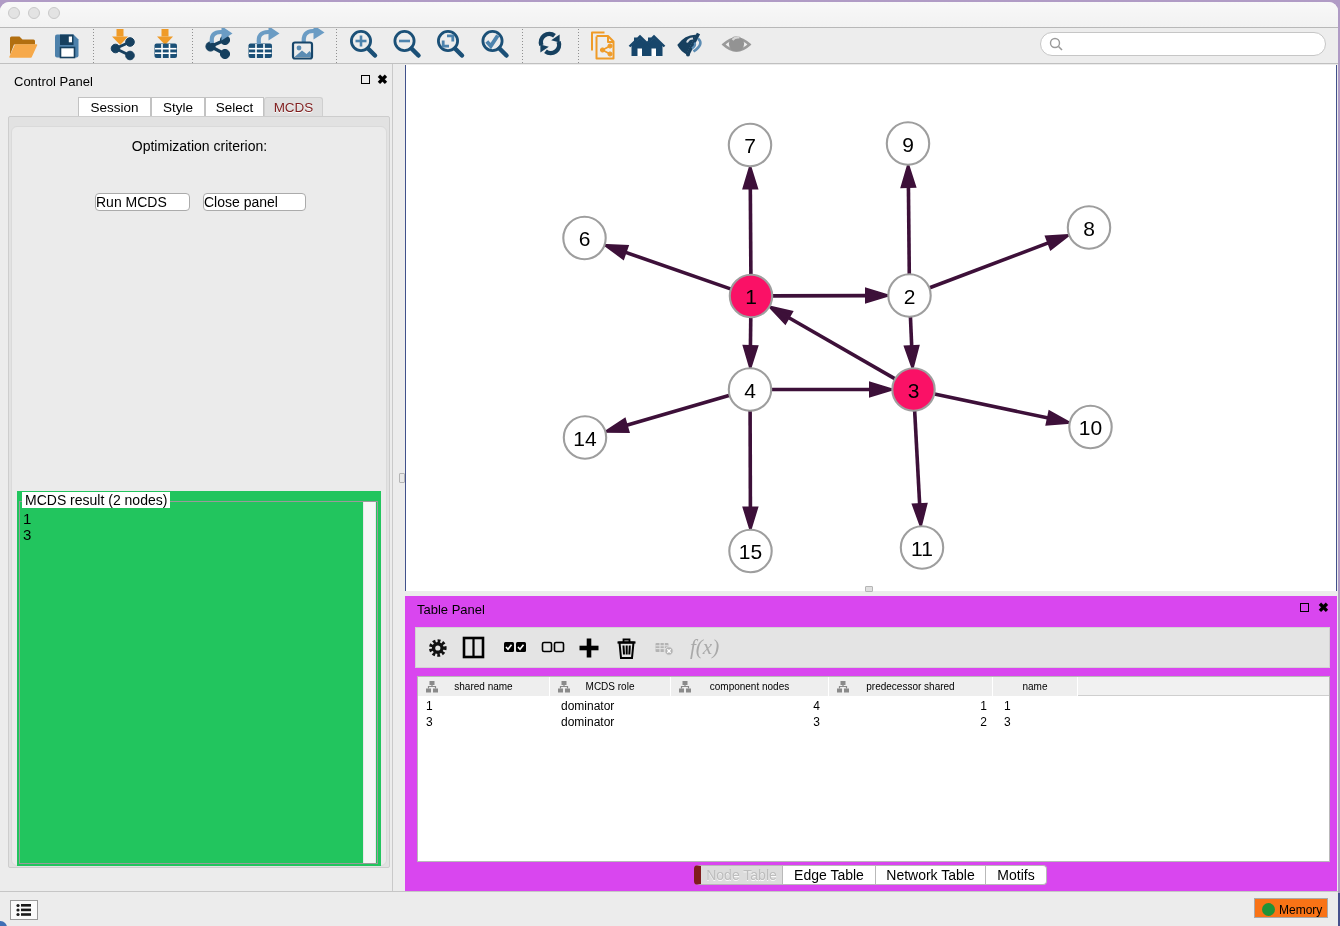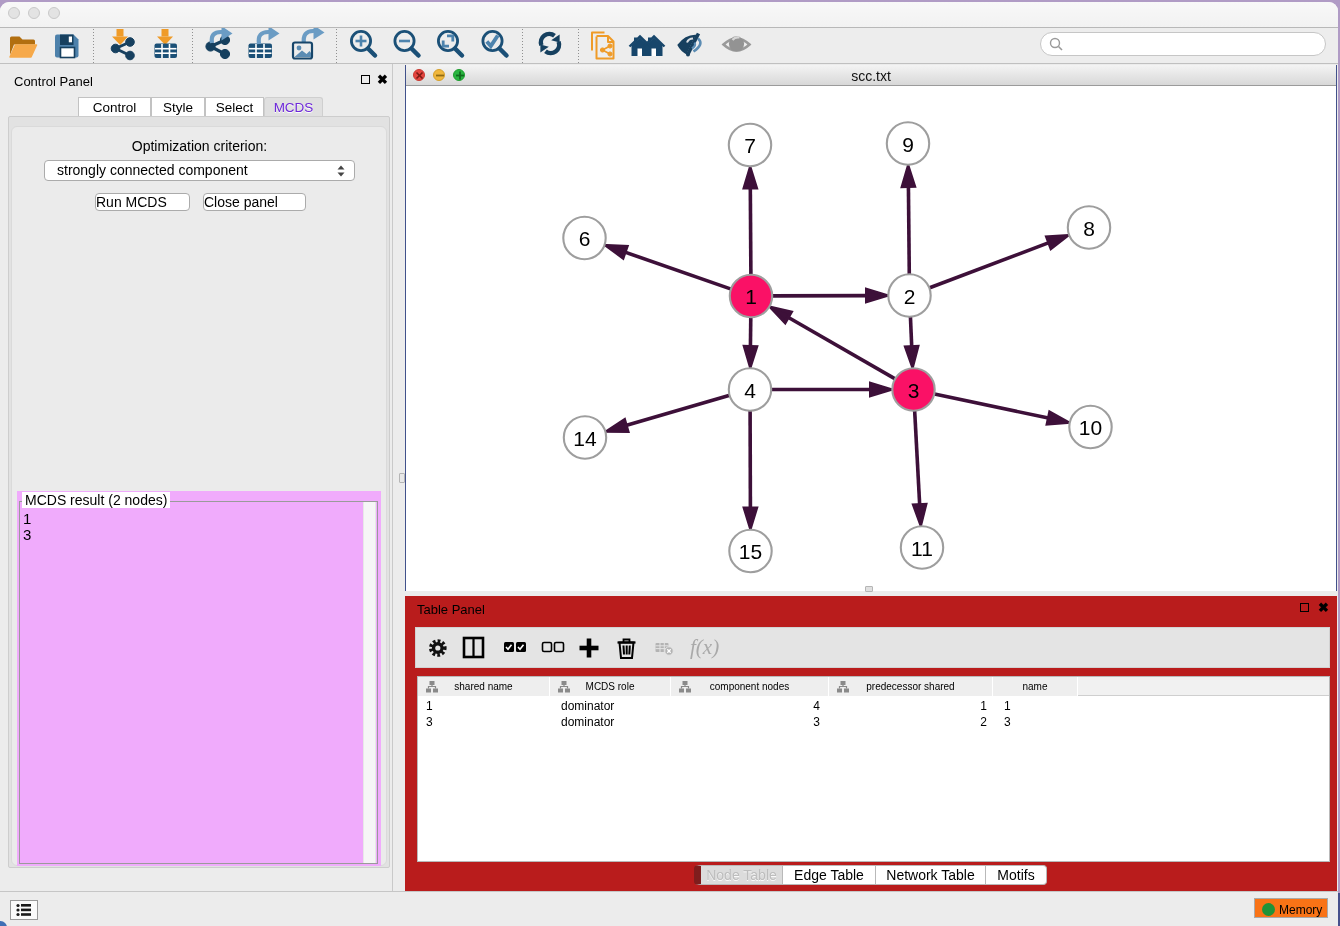--- a/index.html
+++ b/index.html
@@ -7,37 +7,37 @@
 #win{position:absolute;left:0;top:2px;width:1338px;height:924px;background:#ececec;border-radius:9px 9px 0 0}
 #titlebar{position:absolute;left:0;top:2px;width:1338px;height:26px;background:linear-gradient(#f8f8f8,#f2f2f2);border-bottom:1px solid #b8b8b8;border-radius:9px 9px 0 0}
 .tl{position:absolute;top:5px;width:12px;height:12px;border-radius:50%;background:#e3e3e3;border:1px solid #c9c9c9}
 #apptitle{position:absolute;top:5px;left:0;width:100%;text-align:center;color:#ababab;font-size:14px}
 #toolbar{position:absolute;left:0;top:28px;width:1338px;height:36px;background:#ededed;border-bottom:1px solid #c0c0c0}
 .sep{position:absolute;top:1px;height:34px;width:1px;background-image:linear-gradient(#909090 1px,transparent 1px);background-size:1px 3px}
 #search{position:absolute;left:1040px;top:4px;width:286px;height:24px;background:#fff;border:1px solid #c6c6c6;border-radius:12px}
 #leftpanel{position:absolute;left:0;top:64px;width:393px;height:827px;background:#ececec;border-right:1px solid #c9c9c9}
 #cptitle{position:absolute;left:14px;top:10px}
 .tab{position:absolute;top:33px;height:20px;background:#fff;border:1px solid #c2c2c2;border-bottom:1px solid #d6d6d6;text-align:center;line-height:19px;font-size:13.5px}
-.tabdis{background:#e0e0e0;color:#6d28d9;text-shadow:0 1px 0 #fdfdfd;border:1px solid #cfcfcf;border-radius:3px 3px 0 0;border-bottom:none}
+.tabdis{background:#e0e0e0;color:#7f1d1d;text-shadow:0 1px 0 #fdfdfd;border:1px solid #cfcfcf;border-radius:3px 3px 0 0;border-bottom:none}
 #cpcontent{position:absolute;left:8px;top:52px;width:382px;height:752px;background:#e2e2e2;border:1px solid #cdcdcd;border-radius:2px}
 #cpinner{position:absolute;left:2px;top:9px;width:376px;height:740px;background:#ebebeb;border:1px solid #dadada;border-radius:6px}
 #optlabel{position:absolute;left:6px;top:74px;width:387px;text-align:center;font-size:14px}
 #combo{position:absolute;left:44px;top:96px;width:311px;height:21px;background:#fff;border:1px solid #ababab;border-radius:4px;line-height:19px;padding-left:12px;font-size:14px}
 .btn{position:absolute;top:129px;height:18px;background:#fff;border:1px solid #ababab;border-radius:4px;text-align:left;line-height:16px;font-size:14px}
-#resultbox{position:absolute;left:17px;top:427px;width:364px;height:375px;background:#f0abfc}
+#resultbox{position:absolute;left:17px;top:427px;width:364px;height:375px;background:#22c55e}
 #resultborder{position:absolute;left:1.5px;top:9.5px;width:359px;height:363px;border:1px solid #9a9a9a}
 #resultlabel{position:absolute;left:5px;top:1px;background:#fff;padding:0 3px;font-size:14px}
 #resultscroll{position:absolute;left:346px;top:10px;width:13px;height:363px;background:#f6f6f6;border-left:1px solid #e8e8e8;border-right:1px solid #e8e8e8}
 #netwin{position:absolute;left:405px;top:65px;width:932px;height:526px;border-left:1px solid #41518b;border-right:1px solid #41518b;background:#fff}
 #nettitle{position:absolute;left:0;top:0;width:930px;height:21px;background:linear-gradient(#f4f4f4,#d8d8d8);border-bottom:1px solid #9b9b9b}
 .mtl{position:absolute;top:4px;width:12px;height:12px;border-radius:50%}
 #netname{position:absolute;top:3px;left:0;width:100%;text-align:center;color:#111;font-size:14px}
 #vsplit{position:absolute;left:399px;top:473px;width:6px;height:10px;background:#e8e8e8;border:1px solid #b5b5b5;border-radius:1px}
 #hsplit{position:absolute;left:865px;top:586px;width:8px;height:6px;background:#e0e0e0;border:1px solid #b5b5b5;border-radius:1px;z-index:5}
-#tablepanel{position:absolute;left:405px;top:596px;width:932px;height:295px;background:#b91c1c}
+#tablepanel{position:absolute;left:405px;top:596px;width:932px;height:295px;background:#d946ef}
 #tptitle{position:absolute;left:12px;top:6px}
 #tptools{position:absolute;left:10px;top:31px;width:915px;height:41px;background:#e4e4e4;border:1px solid #d2d2d2}
 #ttable{position:absolute;left:12px;top:80px;width:913px;height:186px;background:#fff;border:1px solid #b9b9b9}
 .hcell{position:absolute;top:0;height:19px;background:#eeeeee;border-right:1px solid #fff;text-align:center;font-size:10px;line-height:19px}
 #thead{position:absolute;left:0;top:0;width:911px;height:19px;background:#f1f1f1;border-bottom:1px solid #cfcfcf}
 .rcell{position:absolute;font-size:12px;height:16px;line-height:16px}
 #tabbar{position:absolute;left:289px;top:269px;height:20px}
 .seg{position:absolute;top:0;height:20px;background:#fff;border:1px solid #b9b9b9;border-left:none;text-align:center;line-height:19px;font-size:14px}
 #statusbar{position:absolute;left:0;top:891px;width:1338px;height:35px;background:#ececec;border-top:1px solid #c6c6c6}
 #listbtn{position:absolute;left:10px;top:8px;width:28px;height:20px;background:#fafafa;border:1px solid #999}
@@ -177,61 +177,38 @@
 <svg width="24" height="22" style="position:absolute;left:4px;top:0" xmlns="http://www.w3.org/2000/svg">
         <circle cx="10" cy="10" r="4.5" fill="none" stroke="#9a9a9a" stroke-width="1.4"></circle>
         <line x1="13.5" y1="13.5" x2="17" y2="17" stroke="#9a9a9a" stroke-width="1.6"></line>
       </svg>
 </div>
 </div>
 <div id="leftpanel">
   <div id="cptitle">Control Panel</div>
   <div class="floatico" style="left:361px;top:11px"></div>
   <div class="xico" style="left:377px;top:11px">✖</div>
-  <div class="tab" style="left:78px;width:73px">Control</div>
+  <div class="tab" style="left:78px;width:73px">Session</div>
   <div class="tab" style="left:151px;width:54px">Style</div>
   <div class="tab" style="left:205px;width:59px">Select</div>
   <div class="tab tabdis" style="left:264px;width:59px">MCDS</div>
   <div id="cpcontent">
       <div id="cpinner"></div>
     </div>
   <div id="optlabel">Optimization criterion:</div>
-  <div id="combo">strongly connected component
-    <svg width="14" height="16" style="position:absolute;right:6px;top:2px" xmlns="http://www.w3.org/2000/svg">
-        <polygon points="3.5,6.5 7,2.5 10.5,6.5" fill="#444"></polygon>
-        <polygon points="3.5,9.5 7,13.5 10.5,9.5" fill="#444"></polygon>
-      </svg>
-  </div>
   <div class="btn" style="left:95px;width:95px">Run MCDS</div>
   <div class="btn" style="left:203px;width:103px">Close panel</div>
   <div id="resultbox">
     <div id="resultscroll"></div>
     <div id="resultborder"></div>
     <div id="resultlabel">MCDS result (2 nodes)</div>
     <div style="position:absolute;left:6px;top:20px;line-height:16px;font-size:15px">1<br>3</div>
   </div>
 </div>
 <div id="netwin">
-  <div id="nettitle">
-    <div class="mtl" style="left:7px;background:#e5443f;border:1px solid #c93a32"></div>
-    <div class="mtl" style="left:27px;background:#f0b73c;border:1px solid #d6a02c"></div>
-    <div class="mtl" style="left:47px;background:#29b540;border:1px solid #1e9e30"></div>
-    <svg width="932" height="21" style="position:absolute;left:0;top:0" xmlns="http://www.w3.org/2000/svg">
-      <g stroke="#7c1a14" stroke-width="1.6">
-          <line x1="10.5" y1="7.5" x2="16.5" y2="13.5"></line>
-          <line x1="16.5" y1="7.5" x2="10.5" y2="13.5"></line>
-        </g>
-      <line x1="30" y1="10.5" x2="38" y2="10.5" stroke="#8f6b14" stroke-width="1.8"></line>
-      <g stroke="#116b1e" stroke-width="1.8">
-          <line x1="50" y1="10.5" x2="58" y2="10.5"></line>
-          <line x1="54" y1="6.5" x2="54" y2="14.5"></line>
-        </g>
-    </svg>
-    <div id="netname">scc.txt</div>
-  </div>
   <svg id="graph" width="930" height="505" viewBox="406 86 930 505" style="position:absolute;left:0;top:20px" xmlns="http://www.w3.org/2000/svg">
     <g stroke="#3d1039" stroke-width="3.6" fill="#3d1039">
       <line x1="750.9" y1="276.8" x2="750.3" y2="186.7"></line>
       <polygon points="750.2,169.7 756.1,188.7 744.5,188.7"></polygon>
       <line x1="731.9" y1="290.4" x2="622.9" y2="252.4"></line>
       <polygon points="606.9,246.8 626.7,247.6 622.9,258.5"></polygon>
       <line x1="771.2" y1="296.9" x2="868.8" y2="296.6"></line>
       <polygon points="885.8,296.6 866.8,302.4 866.8,290.8"></polygon>
       <line x1="750.8" y1="317.2" x2="750.4" y2="349.8"></line>
       <polygon points="750.3,366.8 744.7,347.7 756.3,347.9"></polygon>

